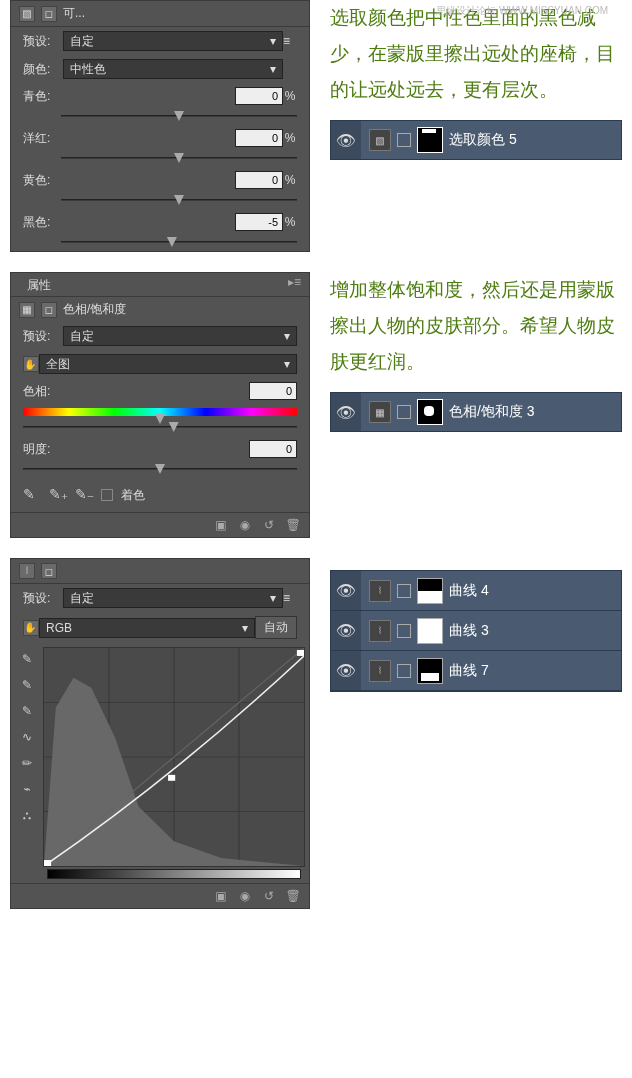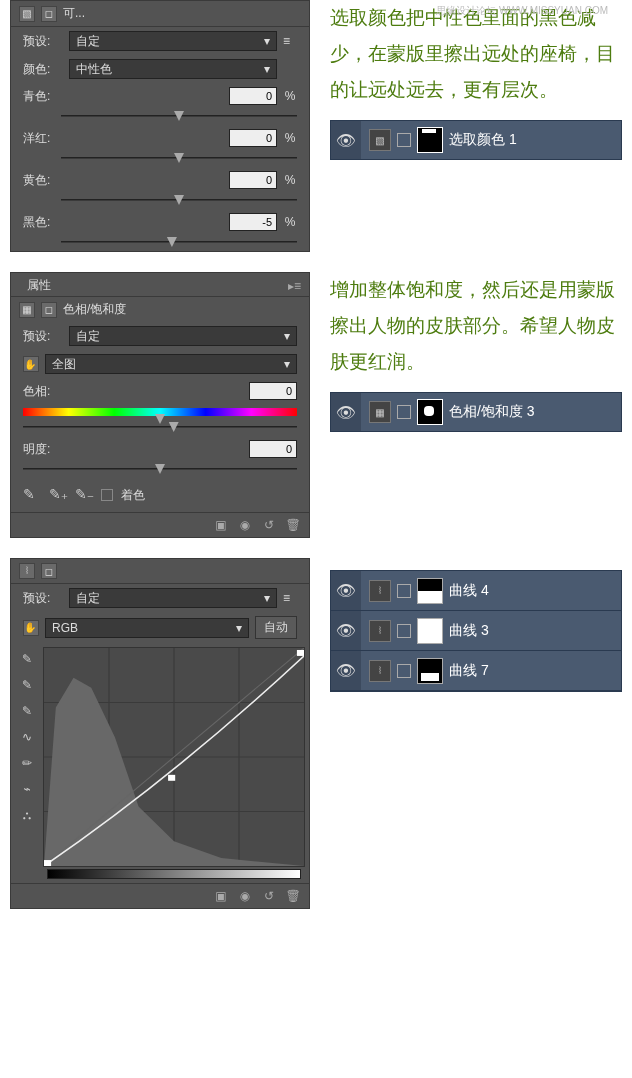--- a/index.html
+++ b/index.html
@@ -4,21 +4,21 @@
 <style>
 * { margin:0; padding:0; box-sizing:border-box; font-family:"Microsoft YaHei",sans-serif; }
 body { background:#fff; width:632px; position:relative; }
 .watermark { position:absolute; top:4px; right:24px; font-size:10px; color:#bbb; }
 .row { display:flex; gap:20px; padding:0 10px 20px; align-items:flex-start; }
 .panel { background:#535353; border:1px solid #3a3a3a; color:#ddd; font-size:12px; width:300px; }
 .panel-hdr { display:flex; align-items:center; gap:6px; padding:4px 8px; background:#535353; border-bottom:1px solid #3a3a3a; }
 .panel-hdr .title { flex:1; }
 .panel-sub { display:flex; align-items:center; gap:6px; padding:4px 8px; }
 .icon-box { width:16px; height:16px; background:#6a6a6a; border:1px solid #444; display:inline-flex; align-items:center; justify-content:center; font-size:10px; }
-.field-row { display:flex; align-items:center; gap:6px; padding:4px 12px; }
+.field-row { display:flex; align-items:center; padding:4px 12px; }
 .label { width:40px; text-align:left; }
 .select { flex:1; background:#3a3a3a; border:1px solid #222; color:#ddd; padding:2px 6px; height:20px; display:flex; align-items:center; justify-content:space-between; }
 .num-input { width:48px; background:#eee; color:#000; border:1px solid #222; text-align:right; padding:1px 4px; height:18px; font-size:11px; }
 .pct { width:14px; text-align:center; }
 .slider { position:relative; height:14px; margin:0 12px 2px 50px; }
 .slider-track { position:absolute; top:6px; left:0; right:0; height:2px; background:#3a3a3a; border-top:1px solid #222; }
 .slider-thumb { position:absolute; top:2px; width:10px; height:10px; background:#aaa; transform:translateX(-50%); clip-path:polygon(50% 100%,0 0,100% 0); }
 .hue-track { position:absolute; top:4px; left:0; right:0; height:8px; background:linear-gradient(to right,red,yellow,lime,cyan,blue,magenta,red); }
 .radio-row { display:flex; justify-content:center; gap:20px; padding:6px; }
 .radio { display:inline-flex; align-items:center; gap:4px; }
@@ -129,29 +129,29 @@
   <div class="right-col">
     <div class="desc">选取颜色把中性色里面的黑色减少，在蒙版里擦出远处的座椅，目的让远处远去，更有层次。</div>
     <div class="layer-bar">
       <div class="eye">👁</div>
       <div class="layer-mid">
         <span class="adj-icon">▧</span>
         <span class="link-icon"></span>
         <span class="thumb" style="background:#000;border:1px solid #fff;position:relative">
             <span style="position:absolute;top:1px;left:4px;width:14px;height:4px;background:#fff"></span>
           </span>
-        <span class="layer-label">选取颜色 1</span>
+        <span class="layer-label">选取颜色 5</span>
       </div>
     </div>
   </div>
 </div>
 
 <div class="row">
   <div class="panel">
-    <div style="padding:2px 8px 0;display:flex;justify-content:space-between;align-items:center;border-bottom:1px solid #3a3a3a">
+    <div style="padding:2px 8px 0;display:flex;justify-content:space-between;border-bottom:1px solid #3a3a3a">
       <span class="tab-label">属性</span>
       <span style="color:#aaa">▸≡</span>
     </div>
     <div class="panel-sub">
       <span class="icon-box">▦</span>
       <span class="icon-box">◻</span>
       <span>色相/饱和度</span>
     </div>
     <div class="field-row">
       <span class="label">预设:</span>

